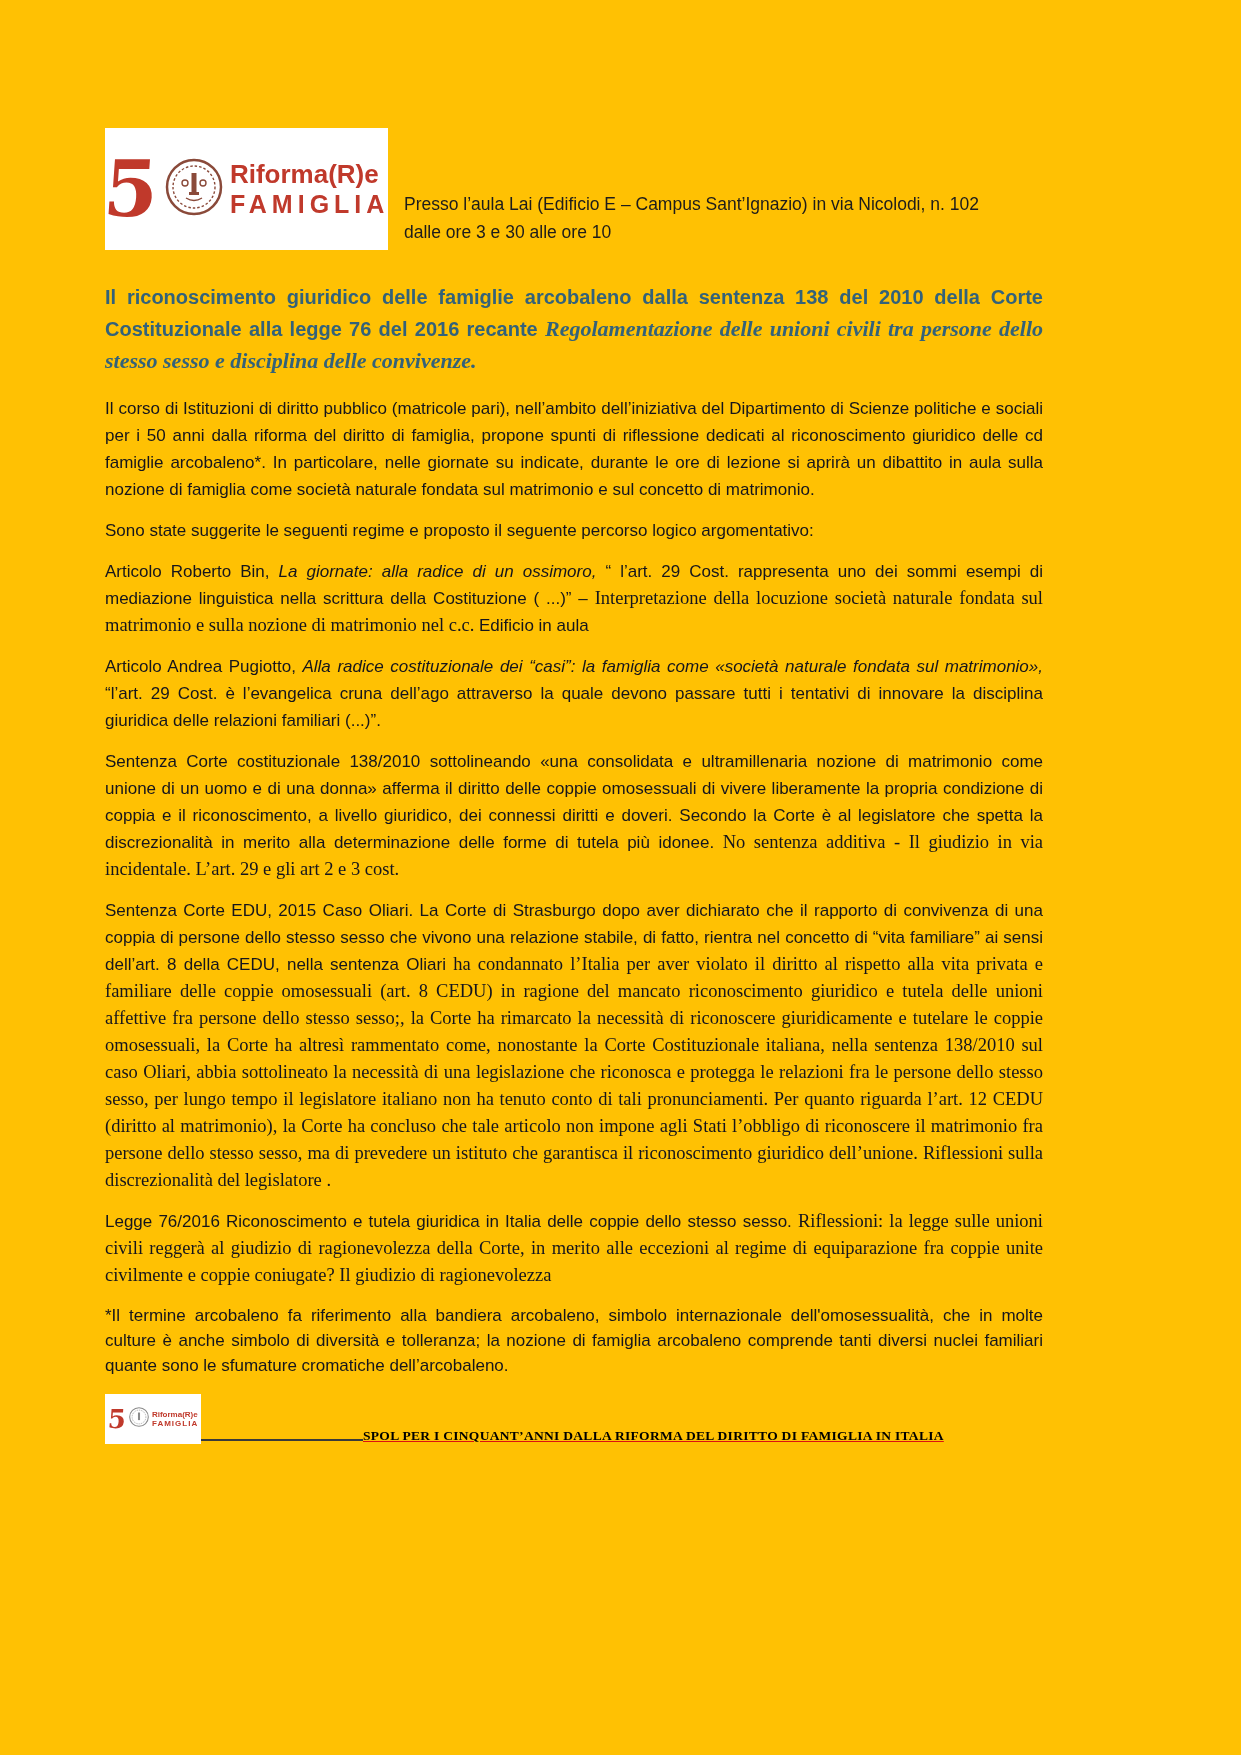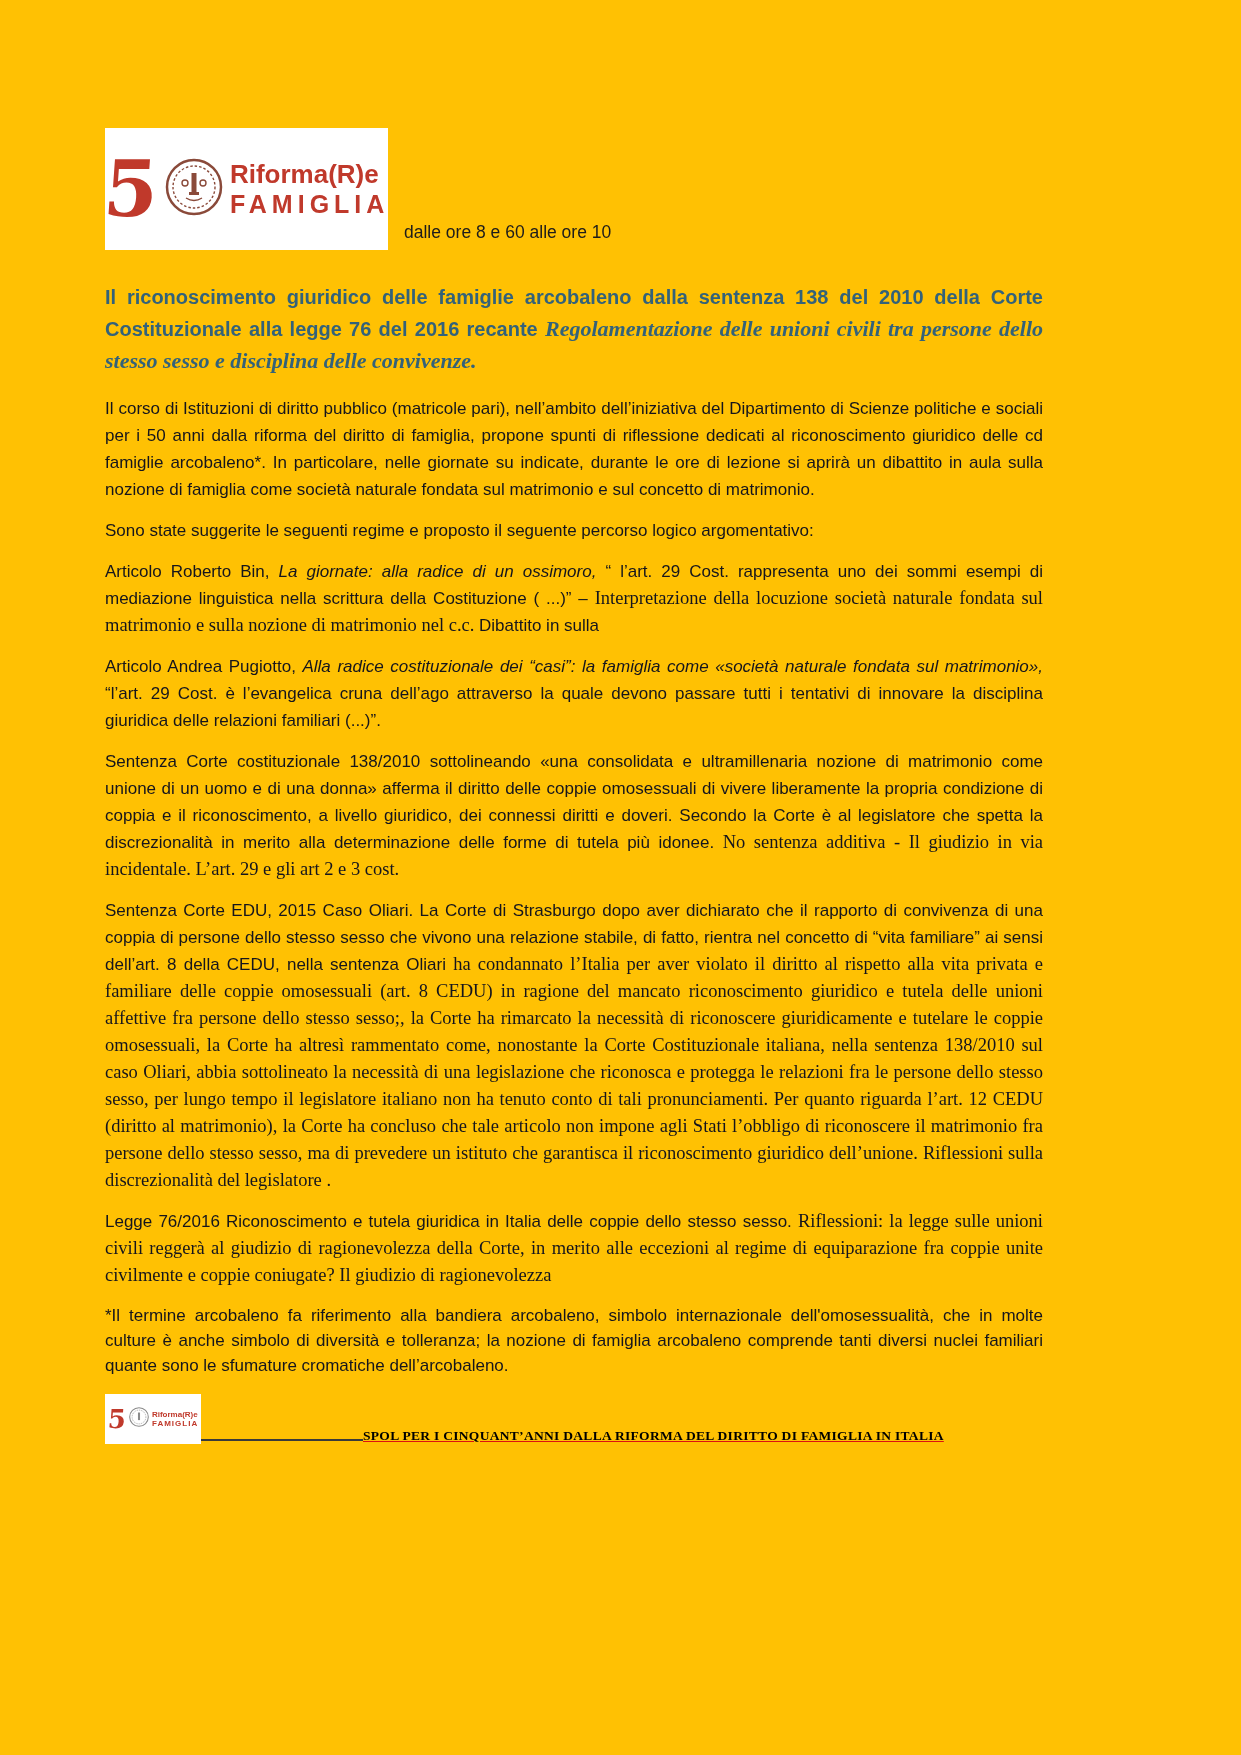--- a/index.html
+++ b/index.html
@@ -148,21 +148,22 @@
             <circle cx="38" cy="25" r="3" fill="none" stroke="#8a4a3a" stroke-width="1.4"></circle>
             <path d="M21 40 Q29 45 37 40" fill="none" stroke="#8a4a3a" stroke-width="1.4"></path>
           </svg>
         </span>
         <span class="logo-text">
           <div class="logo-line1">Riforma(R)e</div>
           <div class="logo-line2">FAMIGLIA</div>
         </span>
       </div>
       <div class="header-info">
-        <div>dalle ore 8 e 60 alle ore 10</div>
+        <div>Presso l’aula Lai (Edificio E – Campus Sant’Ignazio) in via Nicolodi, n. 102</div>
+        <div>dalle ore 3 e 30 alle ore 10</div>
       </div>
     </div>
 
     <div class="doc-title">
       <span>Il riconoscimento giuridico delle famiglie arcobaleno dalla sentenza 138 del 2010 della Corte Costituzionale alla legge 76 del 2016 recante </span>
       <span class="serif-ital">Regolamentazione delle unioni civili tra persone dello stesso sesso e disciplina delle convivenze.</span>
     </div>
 
     <p class="para">
       <span>Il corso di Istituzioni di diritto pubblico (matricole pari), nell’ambito dell’iniziativa del Dipartimento di Scienze politiche e sociali per i 50 anni dalla riforma del diritto di famiglia, propone spunti di riflessione dedicati al riconoscimento giuridico delle cd famiglie arcobaleno*. In  particolare, nelle giornate su indicate, durante le ore di lezione si aprirà un dibattito in aula sulla nozione di famiglia come società naturale fondata sul matrimonio e sul concetto di matrimonio.</span>
@@ -170,21 +171,21 @@
 
     <p class="para">
       <span>Sono state suggerite le seguenti regime e proposto il seguente percorso logico argomentativo:</span>
     </p>
 
     <p class="para">
       <span>Articolo Roberto Bin,  </span>
       <span class="i">La giornate: alla radice di un ossimoro, </span>
       <span>“ l’art. 29 Cost. rappresenta uno dei sommi esempi di mediazione linguistica nella scrittura della Costituzione ( ...)” – </span>
       <span class="serif">Interpretazione della locuzione società naturale fondata sul matrimonio e sulla nozione di matrimonio nel c.c. </span>
-      <span>Dibattito in sulla</span>
+      <span>Edificio in aula</span>
     </p>
 
     <p class="para">
       <span>Articolo Andrea Pugiotto, </span>
       <span class="i">Alla radice costituzionale dei “casi”: la famiglia come «società naturale fondata sul matrimonio»,  </span>
       <span>“l’art. 29 Cost. è l’evangelica cruna dell’ago attraverso la quale devono passare tutti i tentativi di innovare la disciplina giuridica delle relazioni familiari (...)”.</span>
     </p>
 
     <p class="para">
       <span>Sentenza Corte costituzionale 138/2010 sottolineando «una consolidata e ultramillenaria nozione di matrimonio come unione di un uomo e di una donna» afferma il diritto delle coppie omosessuali di vivere liberamente la propria condizione di coppia e il riconoscimento, a livello giuridico, dei connessi diritti e doveri. Secondo la Corte è al legislatore che spetta la discrezionalità in merito alla determinazione delle forme di tutela più idonee. </span>

